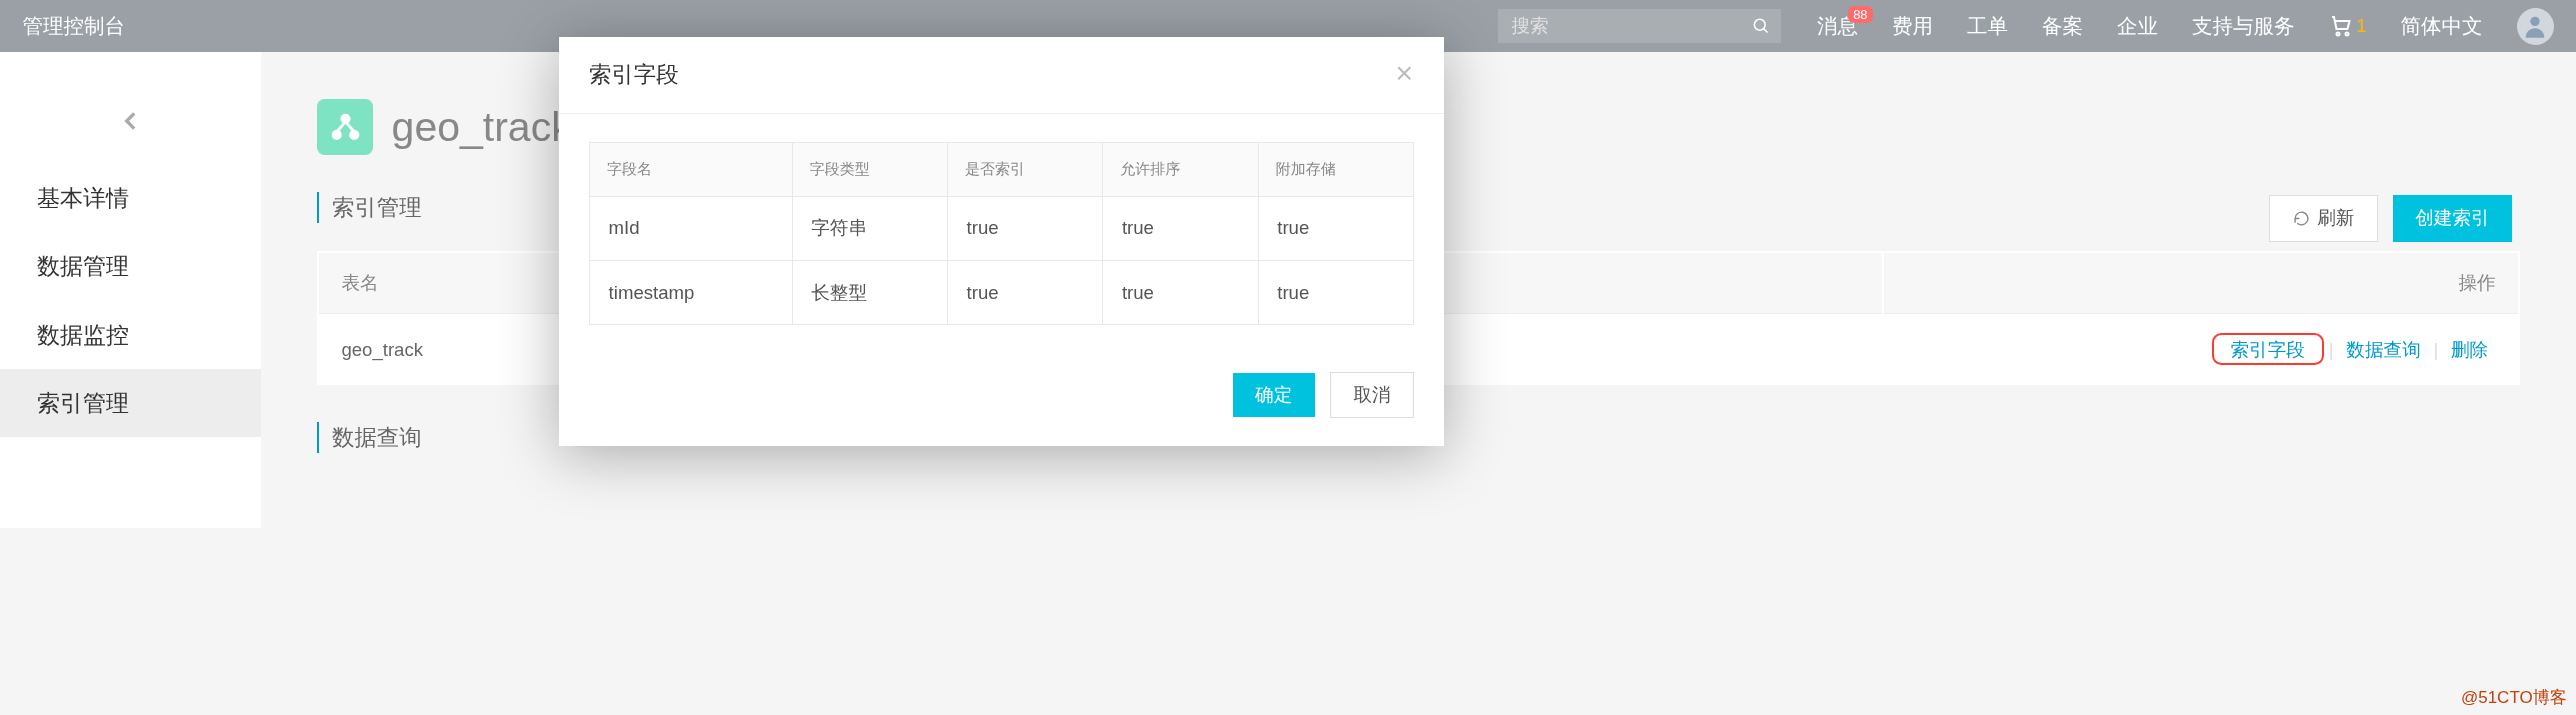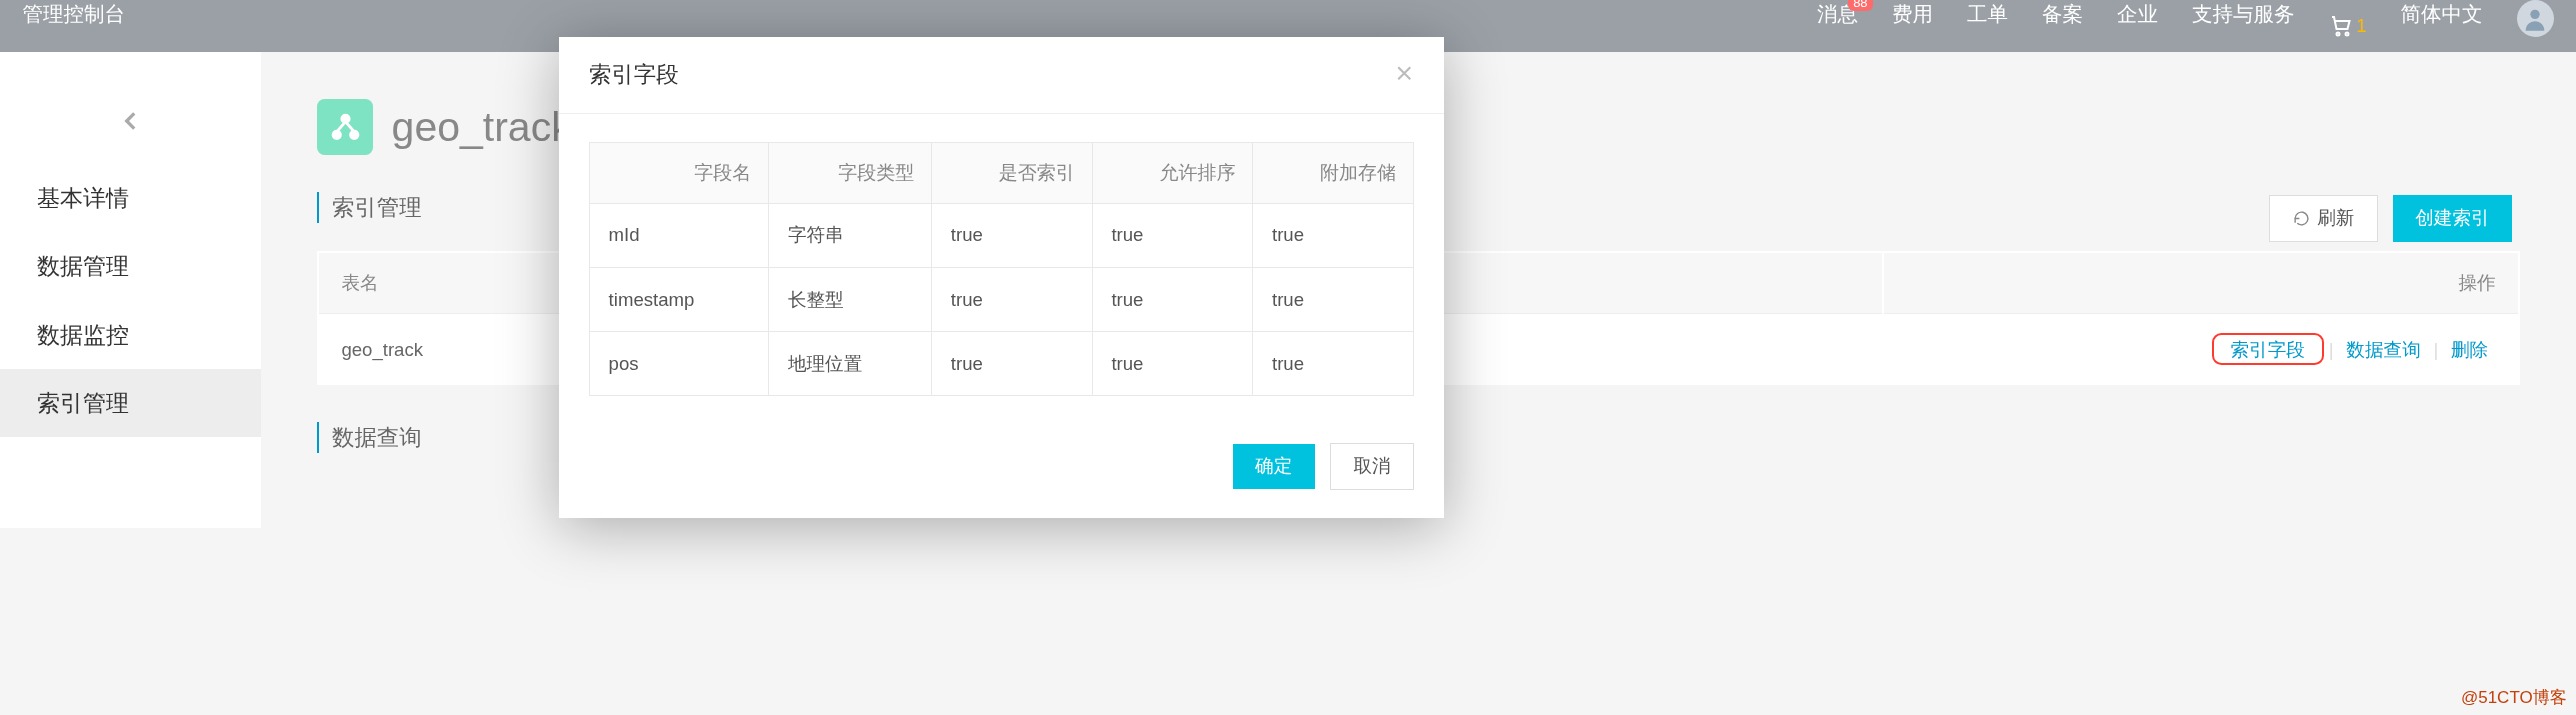--- a/index.html
+++ b/index.html
@@ -1,19 +1,19 @@
 <!DOCTYPE html>
 <html style="font-size:15px"><head>
   <meta charset="utf-8">
   <style>
     * { margin: 0; padding: 0; box-sizing: border-box; font-family: -apple-system, "PingFang SC", "Microsoft YaHei", sans-serif; }
     body { background: #f5f5f5; width: 2576px; height: 715px; position: relative; overflow: hidden; }
     
     
-    .header { background: #9aa0a6; height: 52px; display: flex; color: #fff; padding: 0 22.4px; font-size: 20.5px; }
+    .header { background: #9aa0a6; height: 52px; display: flex; align-items: center; color: #fff; padding: 0 22.4px; font-size: 20.5px; }
     .header-title { flex: 0 0 auto; }
     .header-spacer { flex: 1; }
     .search-box { display: flex; align-items: center; background: rgba(255,255,255,0.15); height: 34px; margin-right: 18.6px; }
     .search-input { background: transparent; border: none; width: 242px; padding: 0 13px; font-size: 18.6px; color: #fff; outline: none; }
     .search-input::placeholder { color: #e0e0e0; }
     .search-btn { width: 41px; height: 34px; display: flex; align-items: center; justify-content: center; cursor: pointer; }
     .nav-item { padding: 0 17px; font-size: 20.5px; position: relative; cursor: pointer; }
     .badge { position: absolute; top: -5.6px; right: 1.9px; background: #ff6b6b; color: #fff; border-radius: 6px; font-size: 13px; padding: 0 5.6px; height: 17px; line-height: 17px; }
     .cart-wrap { padding: 0 17px; display: flex; align-items: center; position: relative; cursor: pointer; }
     .cart-count { color: #ffb800; font-size: 18.6px; margin-left: 3.7px; }
@@ -50,33 +50,42 @@
     .ops .danger { color: #0099cc; }
     .highlight-box { border: 2.8px solid #ff3b30; border-radius: 9.3px; padding: 3.7px 9.3px; }
     
     
     .modal { position: absolute; left: 559px; top: 37px; width: 885px; background: #fff; box-shadow: 0 9.3px 56px rgba(0,0,0,0.3); z-index: 100; }
     .modal-head { padding: 22.4px 30px; border-bottom: 0.9px solid #eee; display: flex; align-items: center; justify-content: space-between; }
     .modal-title { font-size: 22.4px; color: #333; }
     .modal-close { font-size: 26px; color: #bbb; cursor: pointer; }
     .modal-body { padding: 28px 30px; }
     .m-table { width: 100%; border-collapse: collapse; }
-    .m-table th { background: #fafafa; padding: 17px; font-size: 19px; color: #888; font-weight: normal; border: 0.9px solid #e8e8e8; text-align: right; }
+    .m-table th { background: #fafafa; padding: 17px; font-size: 15px; color: #888; font-weight: normal; border: 0.9px solid #e8e8e8; text-align: left; }
     .m-table td { padding: 18.6px; font-size: 18.6px; color: #555; border: 0.9px solid #e8e8e8; }
     .modal-foot { padding: 18.6px 30px 28px; text-align: right; }
     .modal-foot .btn { margin-left: 11.2px; }
     
     .watermark { position: absolute; bottom: 5.6px; right: 9.3px; font-size: 17px; color: #c2410c; }
   </style>
 </head>
 <body>
 
 <div class="header">
   <div class="header-title">管理控制台</div>
   <div class="header-spacer"></div>
+  <div class="search-box">
+    <input class="search-input" placeholder="搜索" style="">
+    <div class="search-btn">
+      <svg width="18.6" height="18.6" viewBox="0 0 24 24" fill="none" stroke="#fff" stroke-width="2">
+          <circle cx="10" cy="10" r="7"></circle>
+          <line x1="20" y1="20" x2="15" y2="15"></line>
+        </svg>
+    </div>
+  </div>
   <div class="nav-item">
     <span>消息</span>
     <span class="badge">88</span>
   </div>
   <div class="nav-item">费用</div>
   <div class="nav-item">工单</div>
   <div class="nav-item">备案</div>
   <div class="nav-item">企业</div>
   <div class="nav-item">支持与服务</div>
   <div class="cart-wrap">
@@ -193,27 +202,20 @@
           <td>true</td>
           <td>true</td>
         </tr>
         <tr>
           <td>timestamp</td>
           <td>长整型</td>
           <td>true</td>
           <td>true</td>
           <td>true</td>
         </tr>
-        <tr>
-          <td>pos</td>
-          <td>地理位置</td>
-          <td>true</td>
-          <td>true</td>
-          <td>true</td>
-        </tr>
       </tbody>
     </table>
   </div>
   <div class="modal-foot">
     <button class="btn btn-primary">确定</button>
     <button class="btn btn-default">取消</button>
   </div>
 </div>
 
 <div class="watermark">@51CTO博客</div>

